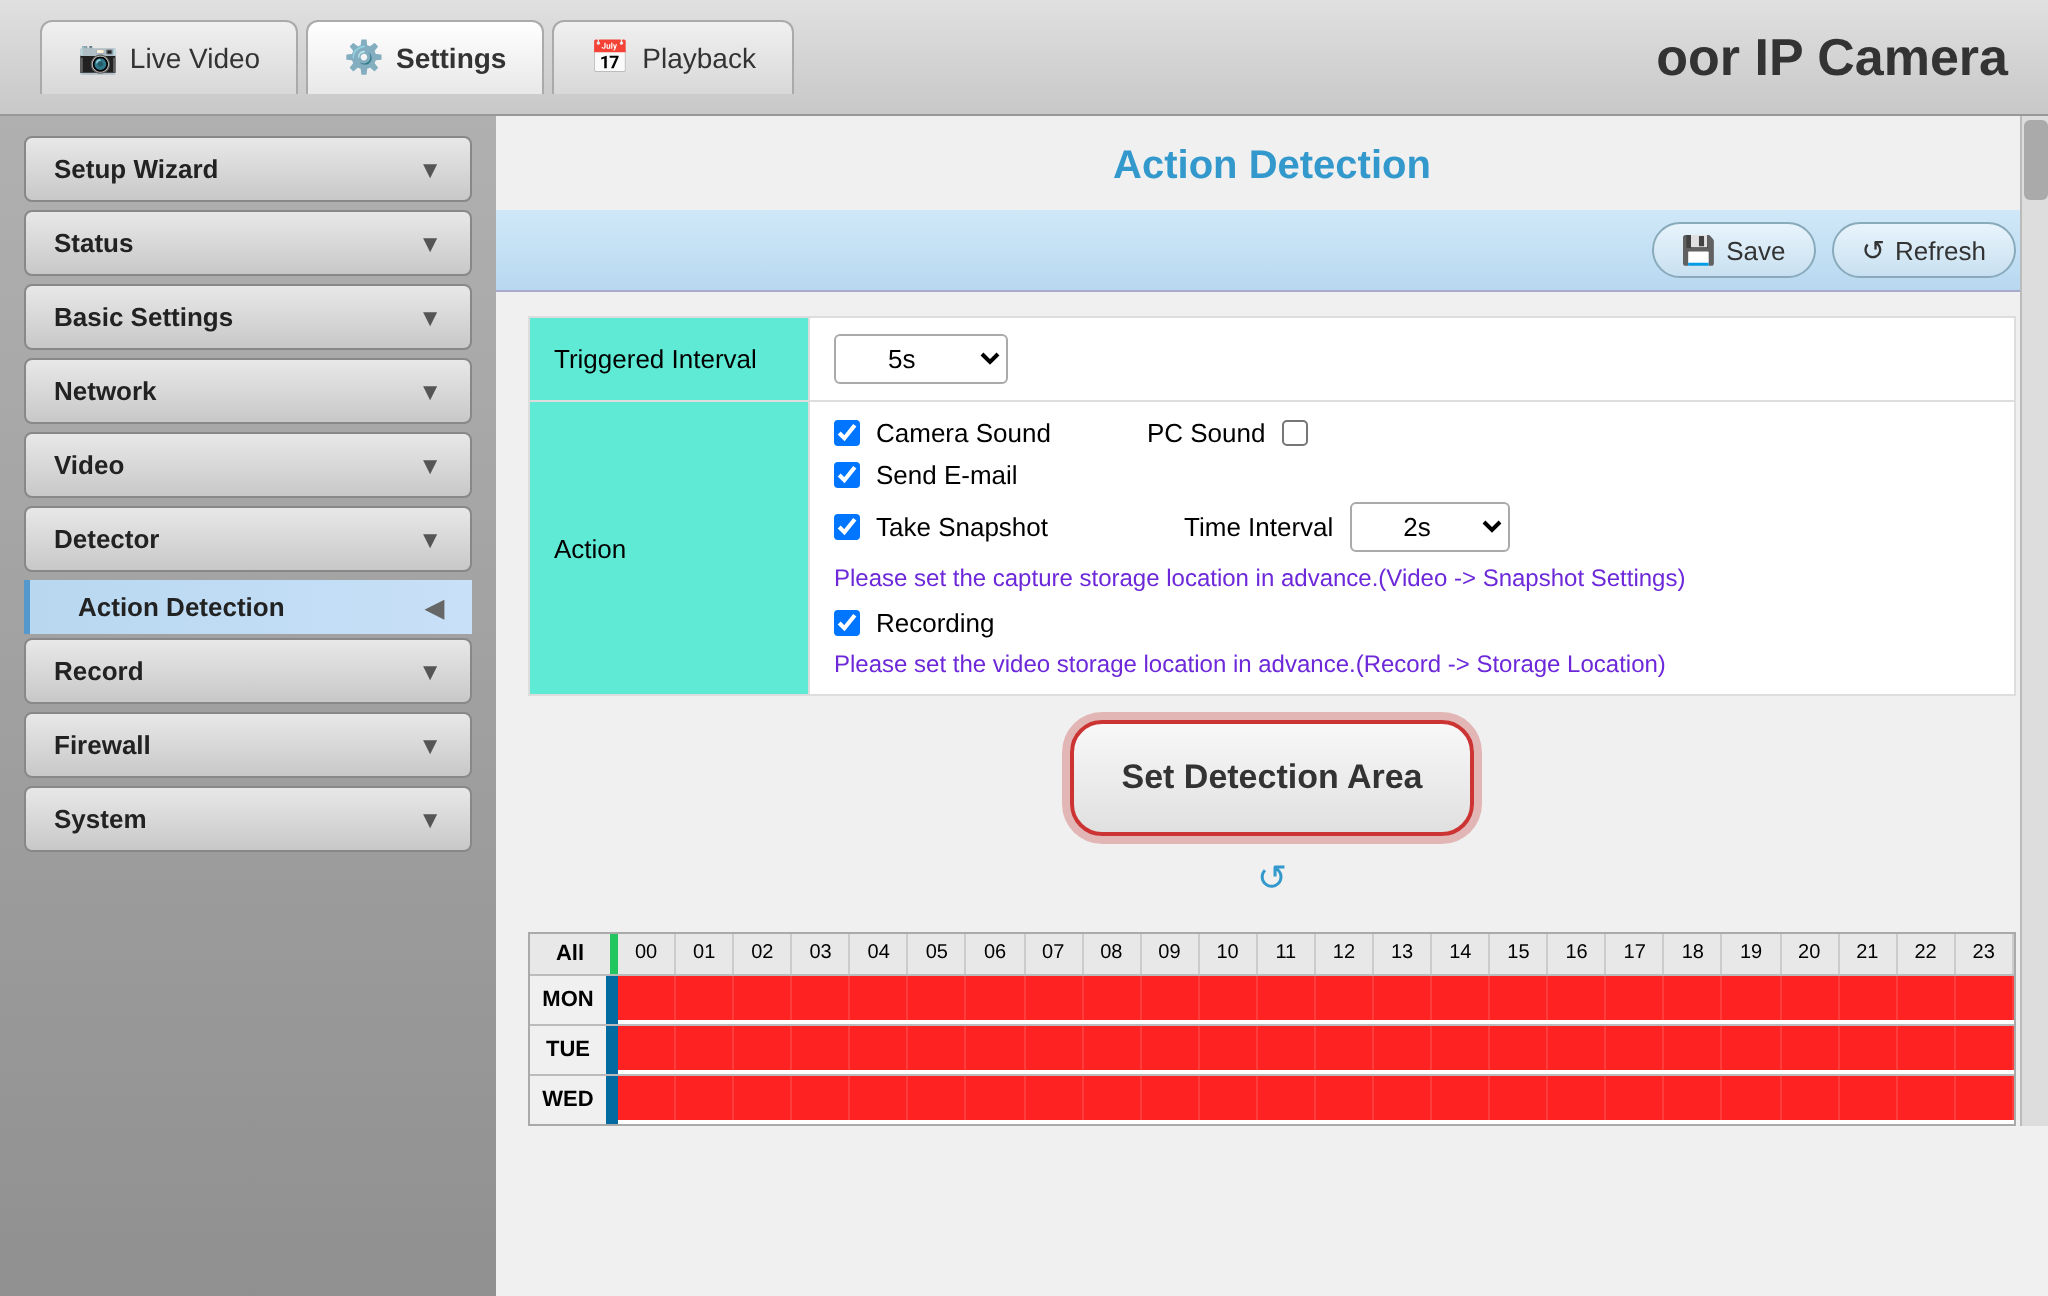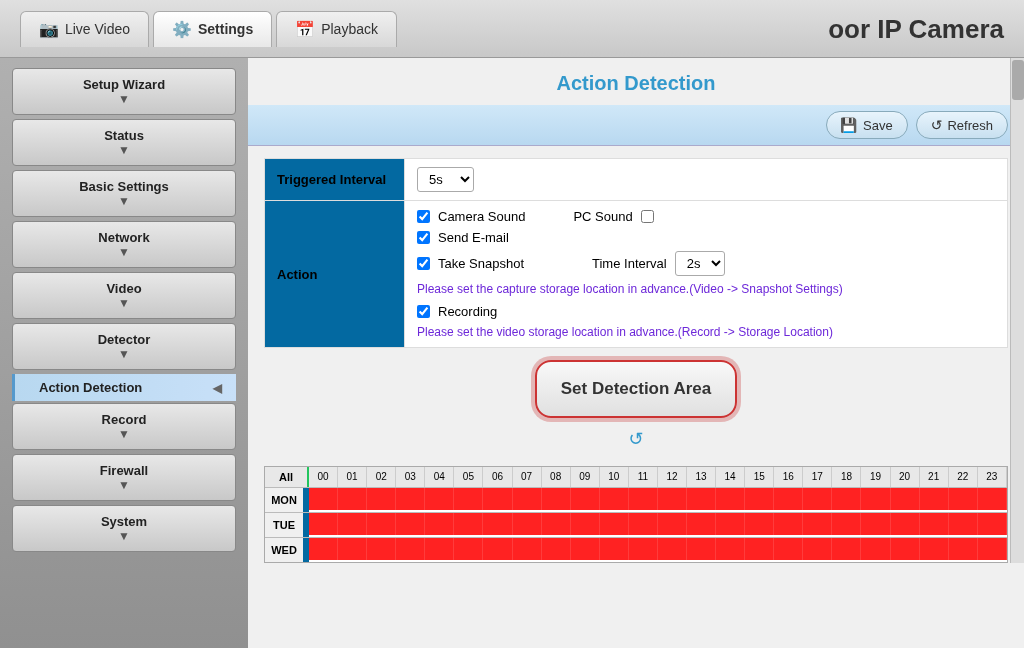--- a/index.html
+++ b/index.html
@@ -67,21 +67,20 @@
       width: 100%;
       padding: 8px 14px;
       margin-bottom: 4px;
       border-radius: 4px;
       border: 1px solid #888;
       background: linear-gradient(to bottom, #e8e8e8, #c8c8c8);
       cursor: pointer;
       font-size: 13px;
       color: #222;
       font-weight: bold;
-      flex-direction: column;
     }
     .sidebar-btn .arrow { color: #555; font-size: 12px; }
     .sidebar-sub-item {
       padding: 6px 14px 6px 24px;
       cursor: pointer;
       color: #222;
       font-size: 13px;
       background: #d0d0d0;
       border-left: 2px solid #888;
       margin-bottom: 2px;
@@ -156,33 +155,33 @@
       border-collapse: collapse;
       background: white;
       border: 1px solid #ccc;
     }
     .form-table td {
       padding: 8px 12px;
       border: 1px solid #ddd;
       vertical-align: top;
     }
     .form-table .label-cell {
-      background: #0369a1;
-      font-weight: bold;
+      background: #5eead4;
+      font-weight: normal;
       width: 140px;
       vertical-align: middle;
     }
     .form-row { display: flex; align-items: center; gap: 8px; margin-bottom: 6px; }
     .form-row:last-child { margin-bottom: 0; }
     .hint-text { color: #6d28d9; font-size: 12px; margin-top: 4px; }
 
     select {
       border: 1px solid #aaa;
       border-radius: 3px;
-      padding: 3px 7px;
+      padding: 3px 22px;
       background: white;
       font-size: 13px;
     }
 
     input[type="checkbox"] { cursor: pointer; }
 
     
     .detection-btn-row {
       text-align: center;
       padding: 12px 0 6px 0;
@@ -218,21 +217,21 @@
       display: flex;
       background: #e8e8e8;
     }
     .schedule-header .row-label {
       width: 44px;
       min-width: 44px;
       text-align: center;
       padding: 4px 2px;
       font-size: 11px;
       font-weight: bold;
-      border-right: 2px solid #22c55e;
+      border-right: 4px solid #22c55e;
     }
     .schedule-header .hour-cells {
       display: flex;
       flex: 1;
     }
     .schedule-header .hour-cell {
       flex: 1;
       text-align: center;
       font-size: 10px;
       padding: 4px 0;

